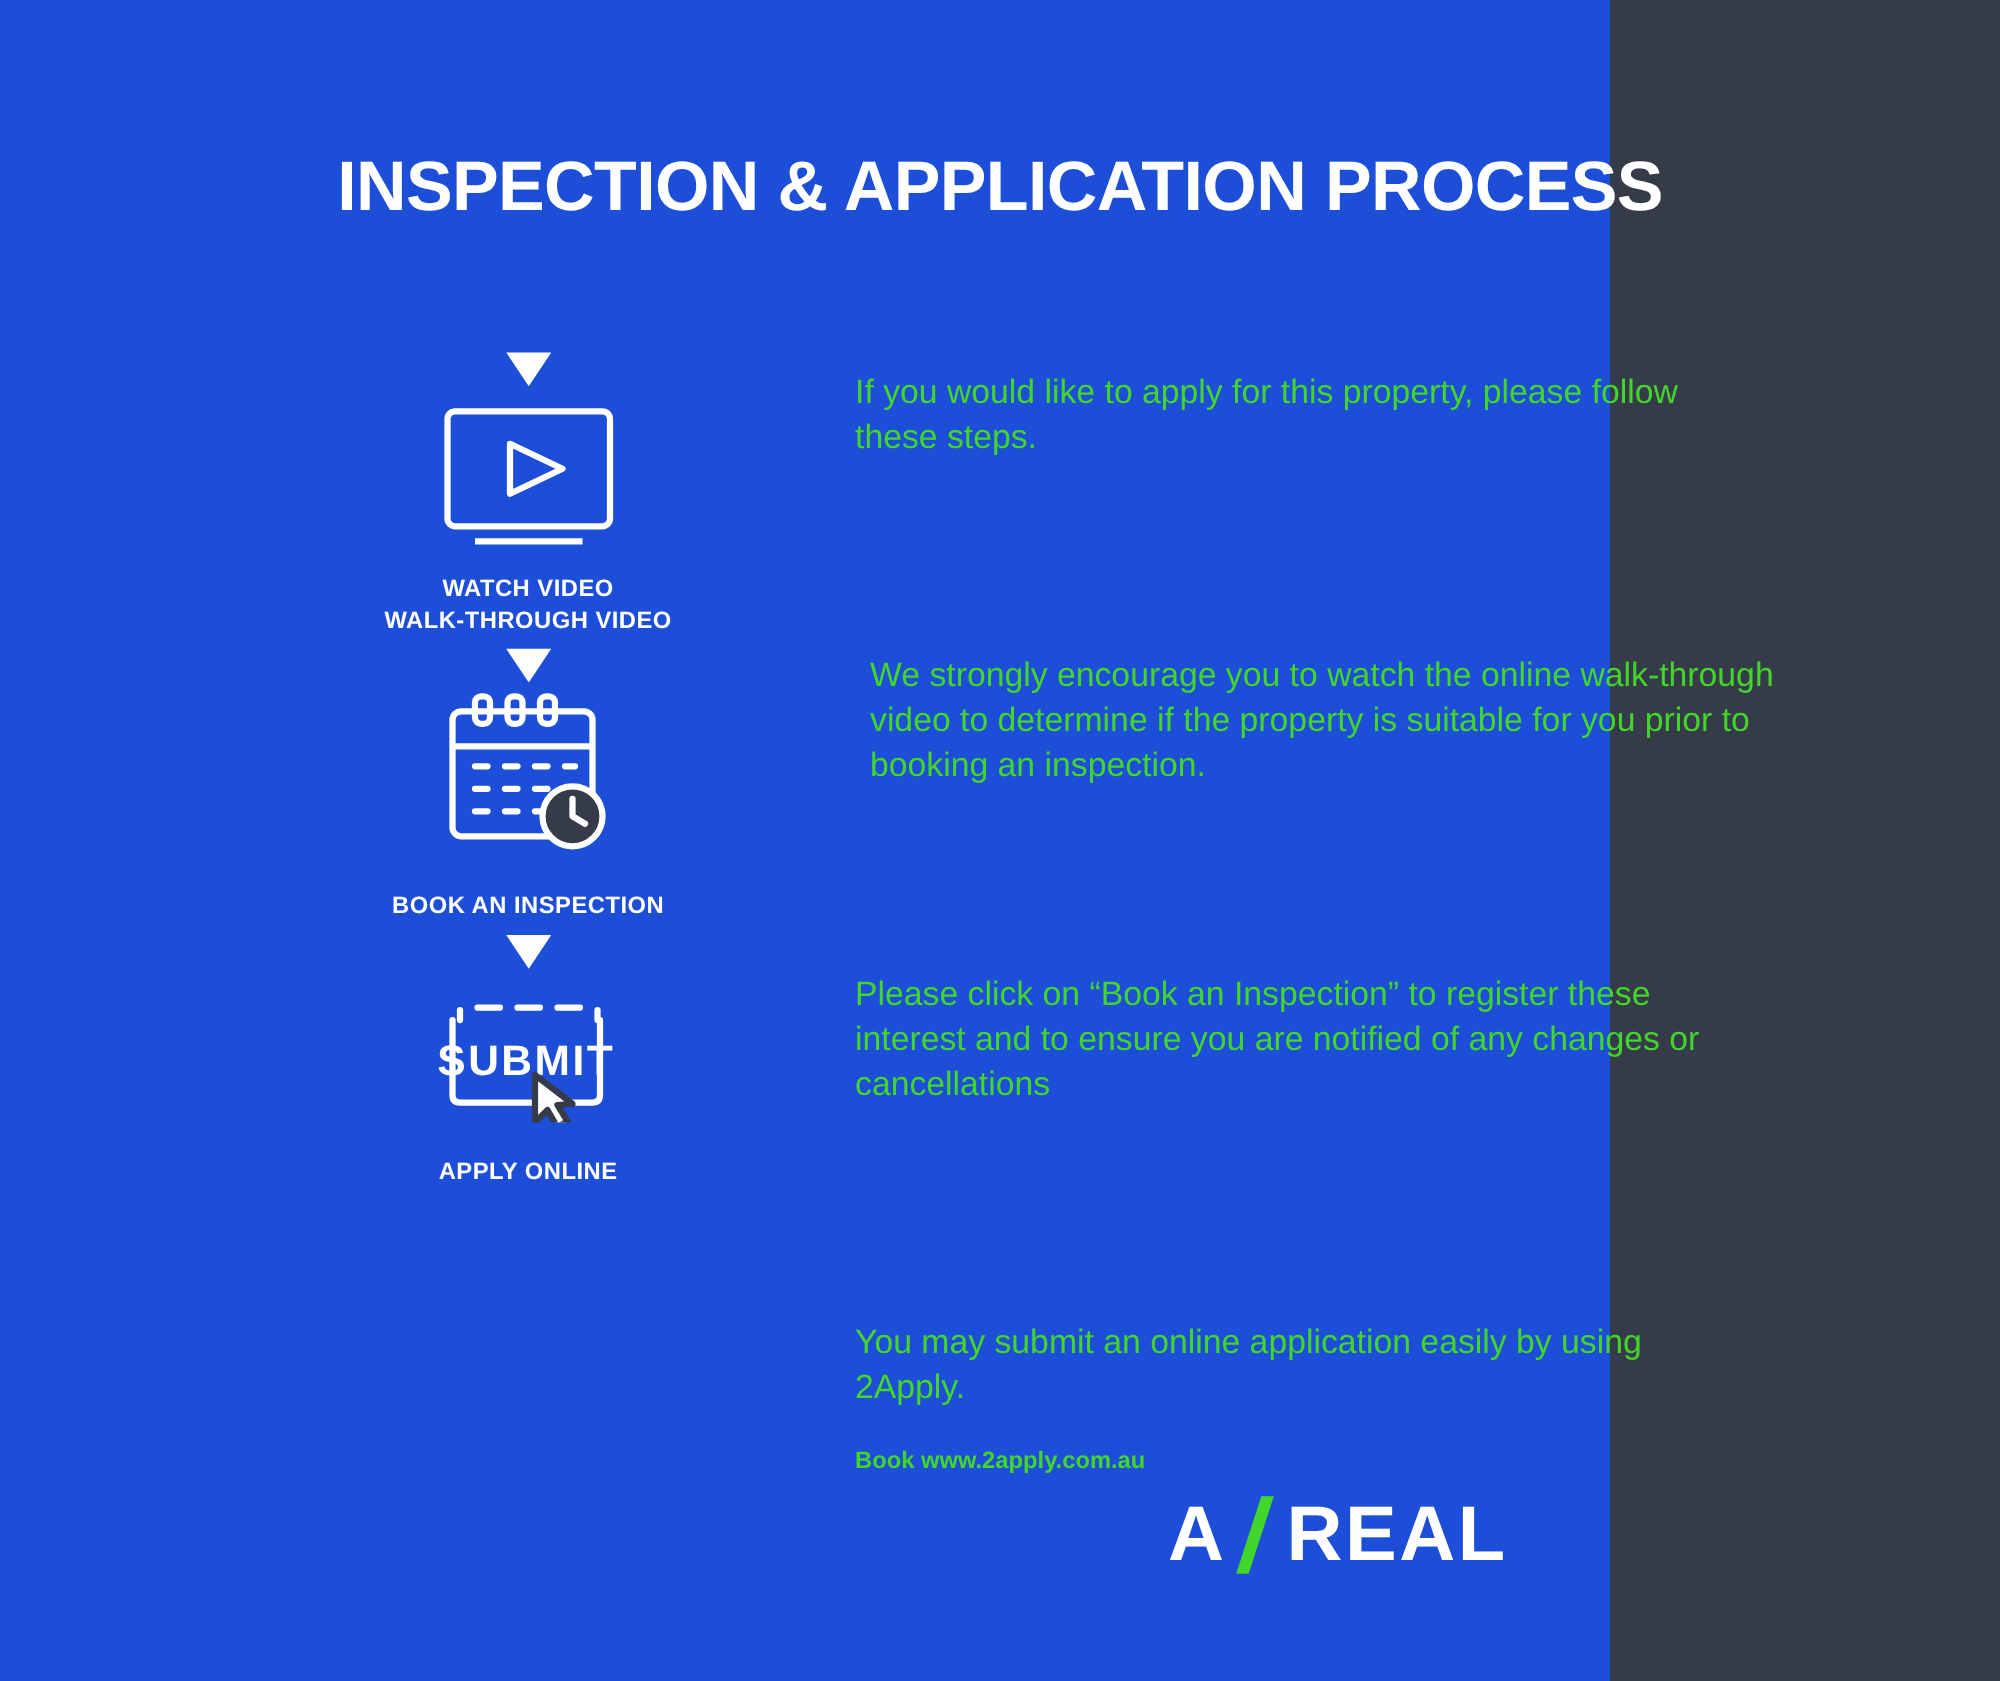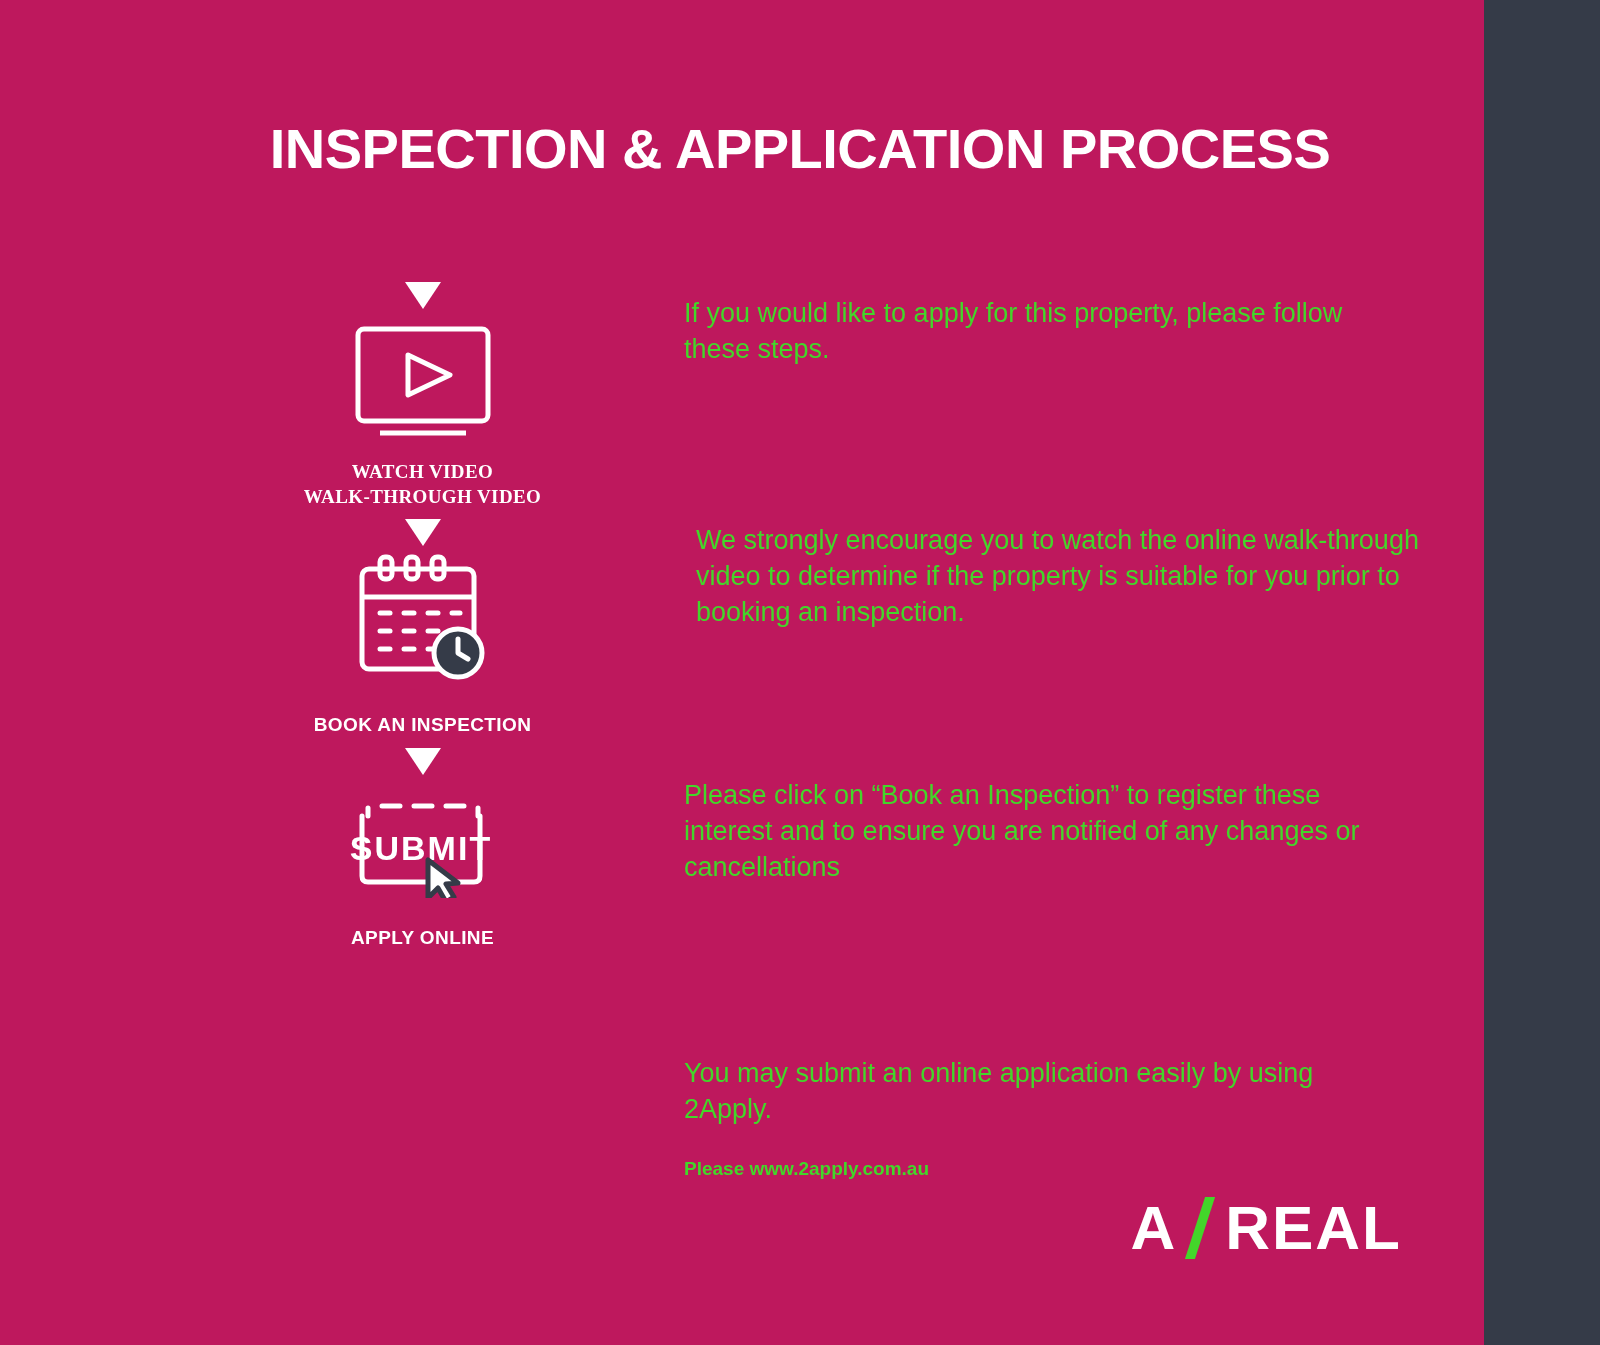--- a/index.html
+++ b/index.html
@@ -5,23 +5,23 @@
   * { box-sizing: border-box; margin: 0; padding: 0; }
   html, body {
     width: 1600px;
     height: 1345px;
     background: #353b48;
     font-family: "Liberation Sans", sans-serif;
     overflow: hidden;
   }
   .page {
     position: relative;
-    width: 1484px;
+    width: 1288px;
     height: 1345px;
-    background: #be185d;
+    background: #1d4ed8;
   }
   .title {
     position: absolute;
     left: 0;
     top: 120px;
     width: 1600px;
     text-align: center;
     color: #ffffff;
     font-size: 56px;
     font-weight: bold;
@@ -69,21 +69,21 @@
   .arrow .tri {
     width: 0;
     height: 0;
     border-left: 18px solid transparent;
     border-right: 18px solid transparent;
     border-top: 27px solid #ffffff;
   }
 
   
   .s1 { margin-top: 0; }
-  .s2 { margin-top: 0; font-family: Liberation Serif, serif; }
+  .s2 { margin-top: 0; }
   .s3 { margin-top: 0; gap: 16px; }
   .s4 { margin-top: 0; }
 
   
   .texts {
     position: absolute;
     left: 684px;
     top: 296px;
     width: 760px;
   }
@@ -219,21 +219,21 @@
       <div class="step-label">APPLY ONLINE</div>
     </div>
 
   </div>
 
   <div class="texts">
     <div class="para p1">If you would like to apply for this property, please follow these steps.</div>
     <div class="para p2">We strongly encourage you to watch the online walk-through video to determine if the property is suitable for you prior to booking an inspection.</div>
     <div class="para p3">Please click on “Book an Inspection” to register these interest and to ensure you are notified of any changes or cancellations</div>
     <div class="para p4">You may submit an online application easily by using 2Apply.</div>
-    <div class="visit">Please www.2apply.com.au</div>
+    <div class="visit">Book www.2apply.com.au</div>
   </div>
 
   <div class="logo">
     <span>A</span>
     <span class="slash"></span>
     <span>REAL</span>
   </div>
 
 </div>
 

